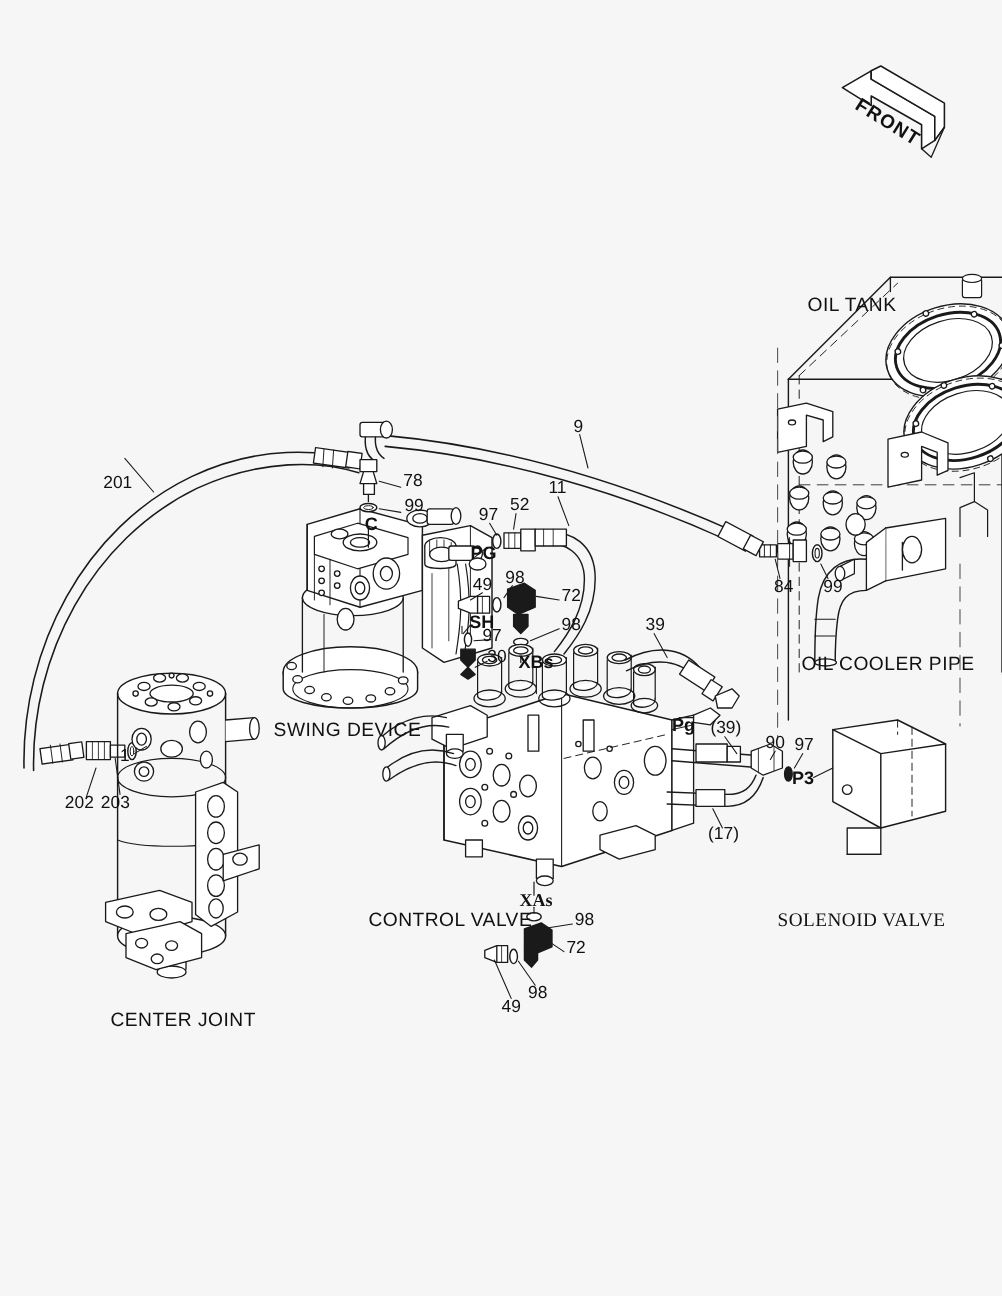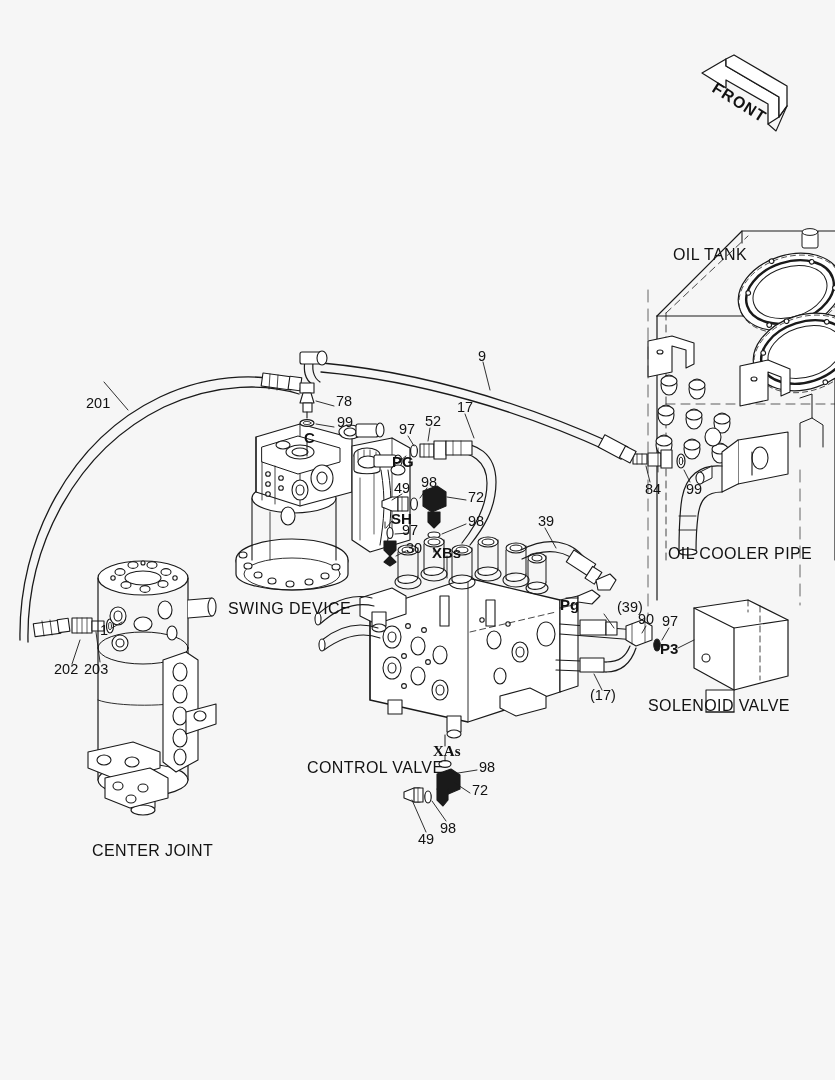--- a/index.html
+++ b/index.html
@@ -597,50 +597,50 @@
       <path d="M392,521 L386,528"></path>
     </g>
   </g>
 </svg>
 
 <div class="lbl front-txt" style="left:718px; top:80px; transform: rotate(32deg); transform-origin: left top;">FRONT</div>
 
 <div class="lbl comp" style="left:228px; top:601px;">SWING DEVICE</div>
 <div class="lbl comp" style="left:92px; top:843px;">CENTER JOINT</div>
 <div class="lbl comp" style="left:307px; top:760px;">CONTROL VALVE</div>
-<div class="lbl comp" style="left:648px; top:698px;">SOLENOID VALVE</div>
+<div class="lbl comp" style="left:648px; top:760px;font-family:Liberation Serif, serif;">SOLENOID VALVE</div>
 <div class="lbl comp" style="left:673px; top:247px;">OIL TANK</div>
 <div class="lbl comp" style="left:668px; top:546px;">OIL COOLER PIPE</div>
 
 <div class="lbl port" style="left:304px; top:430px;">C</div>
 <div class="lbl port" style="left:392px; top:454px;">PG</div>
 <div class="lbl port" style="left:371px; top:511px;margin-left:20px;">SH</div>
 <div class="lbl port" style="left:432px; top:545px;">XBs</div>
 <div class="lbl port" style="left:560px; top:597px;">Pg</div>
 <div class="lbl port" style="left:660px; top:641px;">P3</div>
 <div class="lbl port" style="left:433px; top:744px;font-family:Liberation Serif, serif;">XAs</div>
 
 <div class="lbl num" style="left:86px;  top:363px;margin-top:33px;">201</div>
 <div class="lbl num" style="left:54px;  top:662px;">202</div>
 <div class="lbl num" style="left:84px;  top:662px;">203</div>
 <div class="lbl num" style="left:100px; top:623px;">1</div>
 <div class="lbl num" style="left:336px; top:394px;">78</div>
 <div class="lbl num" style="left:337px; top:415px;">99</div>
 <div class="lbl num" style="left:478px; top:349px;">9</div>
-<div class="lbl num" style="left:457px; top:400px;">17</div>
+<div class="lbl num" style="left:457px; top:400px;">11</div>
 <div class="lbl num" style="left:425px; top:414px;text-align:center;">52</div>
 <div class="lbl num" style="left:399px; top:422px;">97</div>
 <div class="lbl num" style="left:421px; top:475px;">98</div>
 <div class="lbl num" style="left:394px; top:481px;">49</div>
 <div class="lbl num" style="left:468px; top:490px;">72</div>
 <div class="lbl num" style="left:468px; top:514px;">98</div>
 <div class="lbl num" style="left:402px; top:523px;">97</div>
 <div class="lbl num" style="left:406px; top:541px;">30</div>
 <div class="lbl num" style="left:538px; top:514px;">39</div>
-<div class="lbl num" style="left:617px; top:600px;">(39)</div>
+<div class="lbl num" style="left:592px; top:600px;">(39)</div>
 <div class="lbl num" style="left:590px; top:688px;">(17)</div>
 <div class="lbl num" style="left:638px; top:612px;">90</div>
 <div class="lbl num" style="left:662px; top:614px;">97</div>
 <div class="lbl num" style="left:645px; top:482px;">84</div>
 <div class="lbl num" style="left:686px; top:482px;">99</div>
 <div class="lbl num" style="left:479px; top:760px;">98</div>
 <div class="lbl num" style="left:472px; top:783px;">72</div>
 <div class="lbl num" style="left:440px; top:821px;">98</div>
 <div class="lbl num" style="left:418px; top:832px;">49</div>
 

